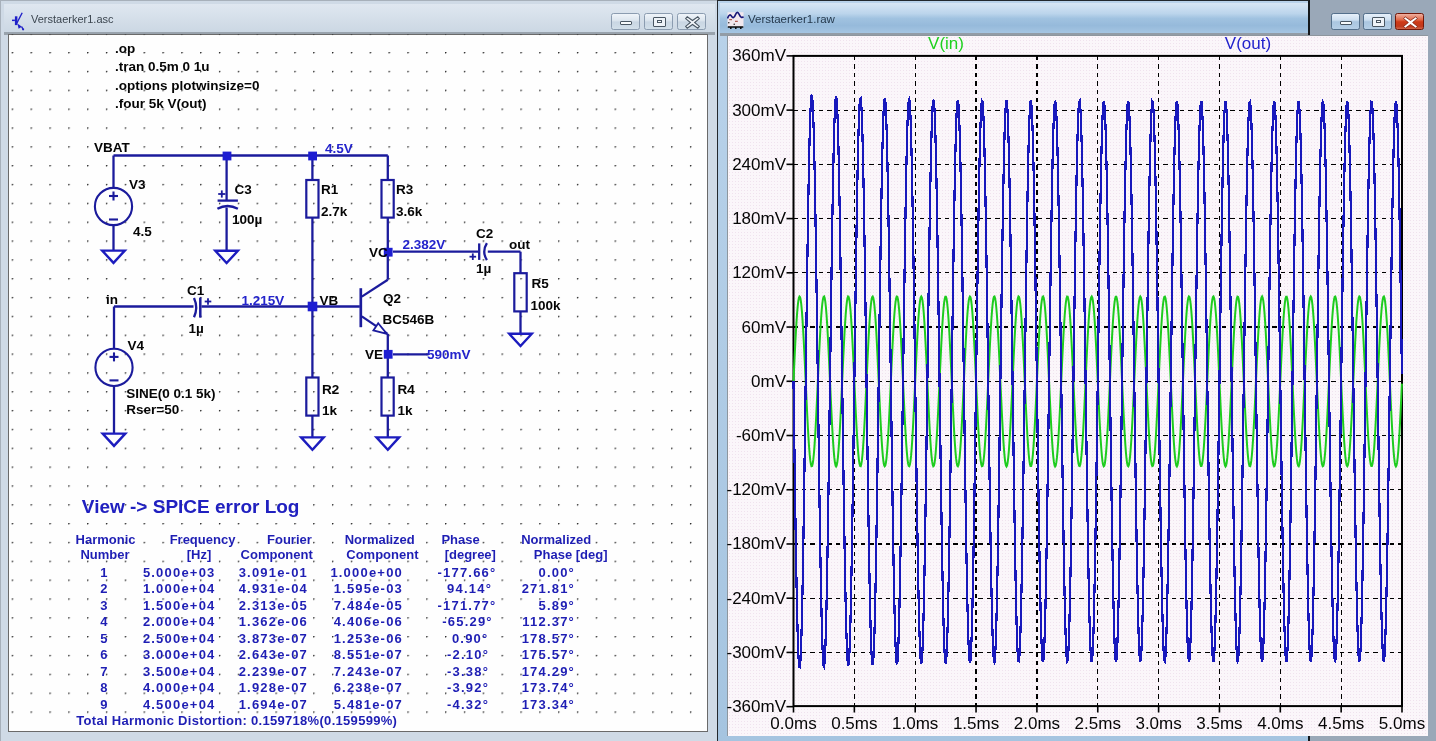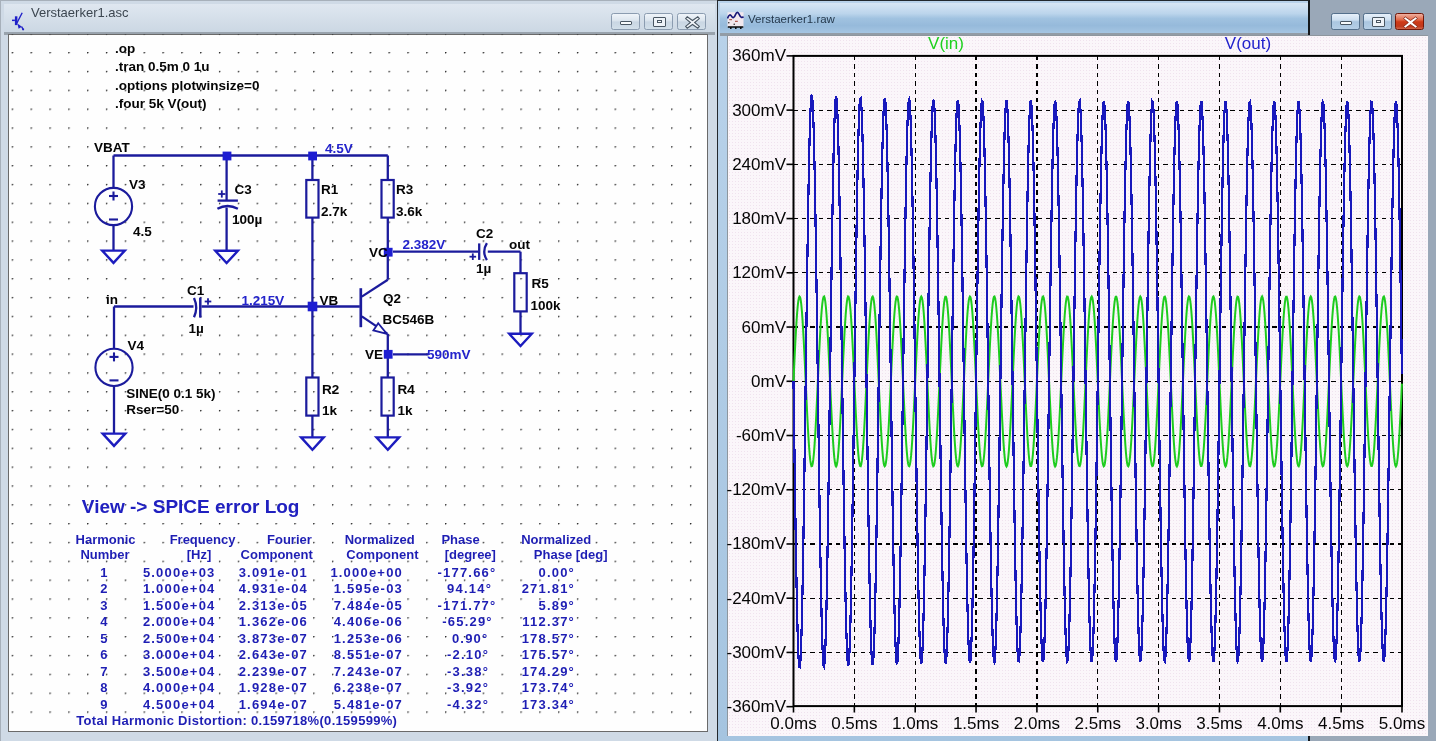--- a/index.html
+++ b/index.html
@@ -7,21 +7,21 @@
 <div style="position:absolute;left:0;top:0;width:719px;height:741px;background:#cfdae6;border:1px solid #a7b0ba;border-bottom:none">
   <div style="position:absolute;left:3px;top:3px;right:3px;height:29px;background:linear-gradient(#dfe7f0,#cbd7e3)"></div>
   <svg style="position:absolute;left:10px;top:6px" width="30" height="28" viewBox="0 0 30 28">
 <rect x="3.9" y="9.3" width="2.5" height="8.8" fill="#2020c8"></rect>
 <rect x="1.0" y="12.6" width="2.9" height="1.5" fill="#2020c8"></rect>
 <path d="M5.8,16.2 L11.2,5.8" stroke="#2020c8" stroke-width="1.4" fill="none"></path>
 <path d="M6.4,16.4 L10.9,19.8 L7.6,21.8 Z" fill="#2020c8"></path>
 <path d="M10.6,19.6 L11.9,21.8" stroke="#2020c8" stroke-width="1.4"></path>
 <circle cx="12.1" cy="22.3" r="1.1" fill="#2020c8"></circle>
 </svg>
-  <div style="position:absolute;left:30px;top:4px;font-size:13px;color:#3c4650">Verstaerker1.asc</div>
+  <div style="position:absolute;left:30px;top:12px;font-size:11px;color:#3c4650">Verstaerker1.asc</div>
   <div style="position:absolute;left:610px;top:12px;width:29px;height:17px;background:linear-gradient(#eff4f9 0%,#dde6ef 42%,#c9d6e3 54%,#d2dfe9 100%);border:1px solid #8b9cb0;border-radius:2.5px">
       <div style="position:absolute;left:8px;top:7px;width:12px;height:4px;background:#f7fafc;border:1.3px solid #495662;border-radius:1px"></div>
     </div>
     <div style="position:absolute;left:643px;top:12px;width:29px;height:17px;background:linear-gradient(#eff4f9 0%,#dde6ef 42%,#c9d6e3 54%,#d2dfe9 100%);border:1px solid #8b9cb0;border-radius:2.5px">
       <div style="position:absolute;left:8px;top:3px;width:13px;height:10px;border:1.4px solid #495662;border-radius:1px;background:#eef3f8">
         <div style="position:absolute;left:2.6px;top:1.6px;width:5px;height:3.6px;border:1.3px solid #495662;background:#f7fafc"></div>
       </div>
     </div>
     <div style="position:absolute;left:676px;top:12px;width:29px;height:17px;background:linear-gradient(#eff4f9 0%,#dde6ef 42%,#c9d6e3 54%,#d2dfe9 100%);border:1px solid #8b9cb0;border-radius:2.5px">
       <svg style="position:absolute;left:7px;top:2px" width="15" height="13" viewBox="0 0 15 13">

